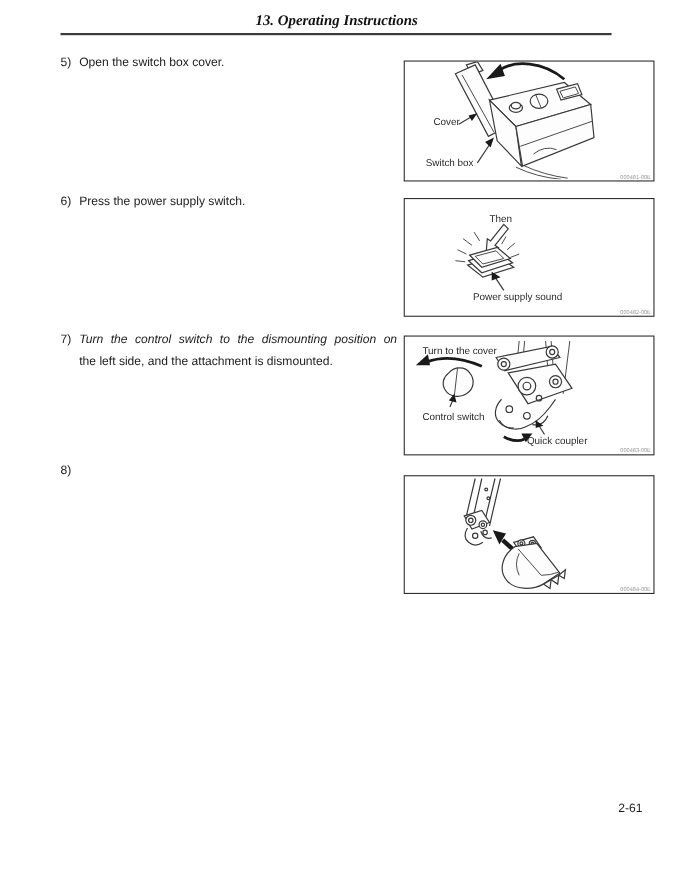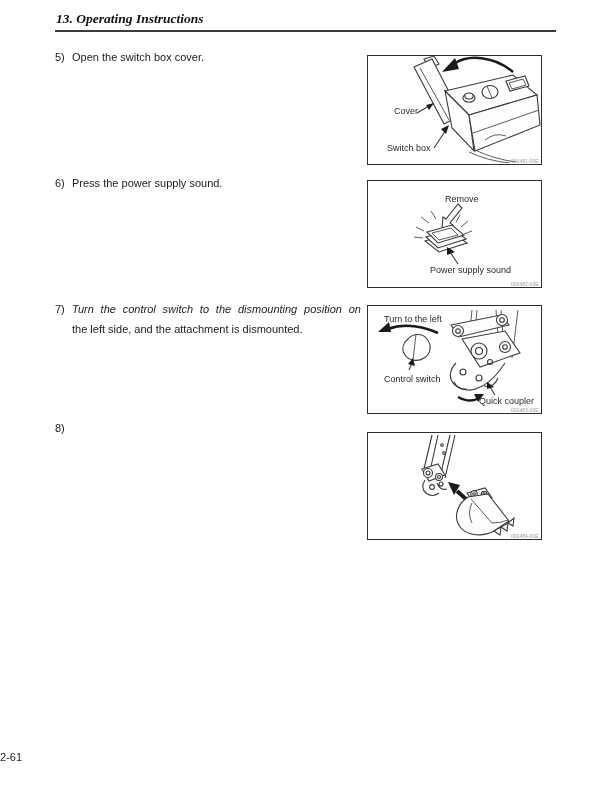--- a/index.html
+++ b/index.html
@@ -1,53 +1,53 @@
 <!DOCTYPE html>
 <html><head>
 <meta charset="utf-8">
 <style>
   html,body{margin:0;padding:0;background:#fff;}
   .page{position:relative;width:612px;height:792px;background:#ffffff;overflow:hidden;
         font-family:"Liberation Sans",sans-serif;color:#1c1c1c;}
   
-  .hdr-title{position:absolute;top:11px;left:56px;width:500px;text-align:left;
+  .hdr-title{position:absolute;top:11px;left:56px;width:500px;text-align:center;
              font-family:"Liberation Serif",serif;font-style:italic;font-weight:bold;
              font-size:13.5px;color:#111;}
   .hdr-rule{position:absolute;top:30px;left:55px;width:501px;height:2px;background:#3b3b3b;}
   
   .step-num{position:absolute;font-size:11px;color:#1c1c1c;}
   .step-line{position:absolute;font-size:11px;color:#1c1c1c;white-space:nowrap;}
   .step-line.justify{white-space:normal;width:289px;text-align:justify;text-align-last:justify;font-style:italic;}
   
-  .fig{position:absolute;left:367px;width:175px;border:1.5px solid #2e2e2e;background:#fff;box-sizing:border-box;text-align:right;}
+  .fig{position:absolute;left:367px;width:228px;border:1.5px solid #2e2e2e;background:#fff;box-sizing:border-box;text-align:right;}
   .fig svg{position:absolute;left:0;top:0;}
   .fig-label{position:absolute;font-size:9px;color:#2a2a2a;white-space:nowrap;}
   .fig-code{position:absolute;right:2px;bottom:0px;font-size:6px;color:#9a9a9a;
             font-family:"Liberation Sans",sans-serif;transform:scale(0.85);transform-origin:right bottom;}
   
-  .footer{position:absolute;top:751px;left:0;width:584px;text-align:left;font-size:11px;color:#1c1c1c;}
+  .footer{position:absolute;top:729px;left:0;width:584px;text-align:right;font-size:11px;color:#1c1c1c;}
   .ln{stroke:#3a3a3a;stroke-width:1.1;fill:none;}
   .fl{stroke:#3a3a3a;stroke-width:1.1;fill:#fdfdfd;}
   .thin{stroke:#4a4a4a;stroke-width:0.9;fill:none;}
   .blk{fill:#1a1a1a;stroke:none;}
   .thick{stroke:#1a1a1a;stroke-width:2.5;fill:none;}
 </style>
 </head>
 <body>
 
 <div class="page">
 
   <div class="hdr-title">13. Operating Instructions</div>
   <div class="hdr-rule"></div>
 
   <div class="step-num" style="left:55px;top:51px">5)</div>
   <div class="step-line" style="left:72px;top:51px">Open the switch box cover.</div>
 
   <div class="step-num" style="left:55px;top:177px">6)</div>
-  <div class="step-line" style="left:72px;top:177px">Press the power supply sound.</div>
+  <div class="step-line" style="left:72px;top:177px">Press the power supply switch.</div>
 
   <div class="step-num" style="left:55px;top:303px">7)</div>
   <div class="step-line justify" style="left:72px;top:303px">Turn the control switch to the dismounting position on</div>
   <div class="step-line" style="left:72px;top:323px">the left side, and the attachment is dismounted.</div>
 
   <div class="step-num" style="left:55px;top:422px">8)</div>
 
   <div class="fig" style="top:55px;height:110px">
     <svg width="186" height="107" viewBox="0 0 186 107">
       <path class="thick" d="M145 16 C 126 0 100 -2 86 8"></path>
@@ -81,21 +81,21 @@
     <svg width="186" height="105" viewBox="0 0 186 105">
       <polygon class="fl" points="90,23 94,27 82,42 85,44 74,48 75,36 78,38"></polygon>
       <path class="thin" d="M48 46 L56 50 M53 36 L61 42 M63 30 L68 38 M92 34 L88 41 M100 40 L93 46 M104 50 L96 53 M46 56 L55 57"></path>
       <polygon class="fl" points="57,60 85,52 99,62 71,71"></polygon>
       <polygon class="fl" points="58,56 85,48 98,58 70,67"></polygon>
       <polygon class="fl" points="59,51 84,44 96,54 70,62"></polygon>
       <polygon class="thin" points="64,52 83,47 90,54 71,59"></polygon>
       <path class="ln" d="M90 83 L82 71"></path>
       <polygon class="blk" points="79,66 79,74 87,71"></polygon>
     </svg>
-    <div class="fig-label" style="left:77px;top:13px">Remove</div>
+    <div class="fig-label" style="left:77px;top:13px">Then</div>
     <div class="fig-label" style="left:62px;top:84px">Power supply sound</div>
     <div class="fig-code">000482-00E</div>
   </div>
 
   <div class="fig" style="top:305px;height:109px">
     <svg width="186" height="106" viewBox="0 0 186 106">
       <path class="thick" d="M70 27 Q42 15 20 23"></path>
       <polygon class="blk" points="10,26 21,16 23,26"></polygon>
       <path class="fl" d="M40 33 C45 27 55 27 59 33 C64 39 63 48 56 52 C50 56 41 55 37 49 C33 43 35 37 40 33 Z"></path>
       <path class="thin" d="M48 28 L45 54"></path>
@@ -115,21 +115,21 @@
       <circle class="ln" cx="122" cy="56" r="2.5"></circle>
       <path class="ln" d="M88 57 C82 63 80 72 86 78 C92 84 102 86 110 82 C118 79 126 72 132 64 L137 57"></path>
       <path class="ln" d="M86 76 Q90 84 99 83 M116 80 Q126 82 130 72"></path>
       <circle class="ln" cx="95" cy="66" r="3"></circle>
         <circle class="ln" cx="111" cy="72" r="3"></circle>
       <path class="thick" d="M90 91 Q101 97 109 93" stroke-width="2.2"></path>
       <polygon class="blk" points="116,88 106,88 110,96"></polygon>
       <path class="ln" d="M127 89 L122 81"></path>
       <polygon class="blk" points="119,76 119,83 126,81"></polygon>
     </svg>
-    <div class="fig-label" style="left:16px;top:8px">Turn to the left</div>
+    <div class="fig-label" style="left:16px;top:8px">Turn to the cover</div>
     <div class="fig-label" style="left:16px;top:68px">Control switch</div>
     <div class="fig-label" style="left:111px;top:90px">Quick coupler</div>
     <div class="fig-code">000483-00E</div>
   </div>
 
   <div class="fig" style="top:432px;height:108px">
     <svg width="186" height="105" viewBox="0 0 186 105">
       <path class="ln" d="M64 2 L56 36 M70 2 L62 38 M82 2 L72 44 M87 2 L77 45"></path>
       <circle class="ln" cx="74" cy="12" r="1.3"></circle>
         <circle class="ln" cx="76" cy="20" r="1.3"></circle>

